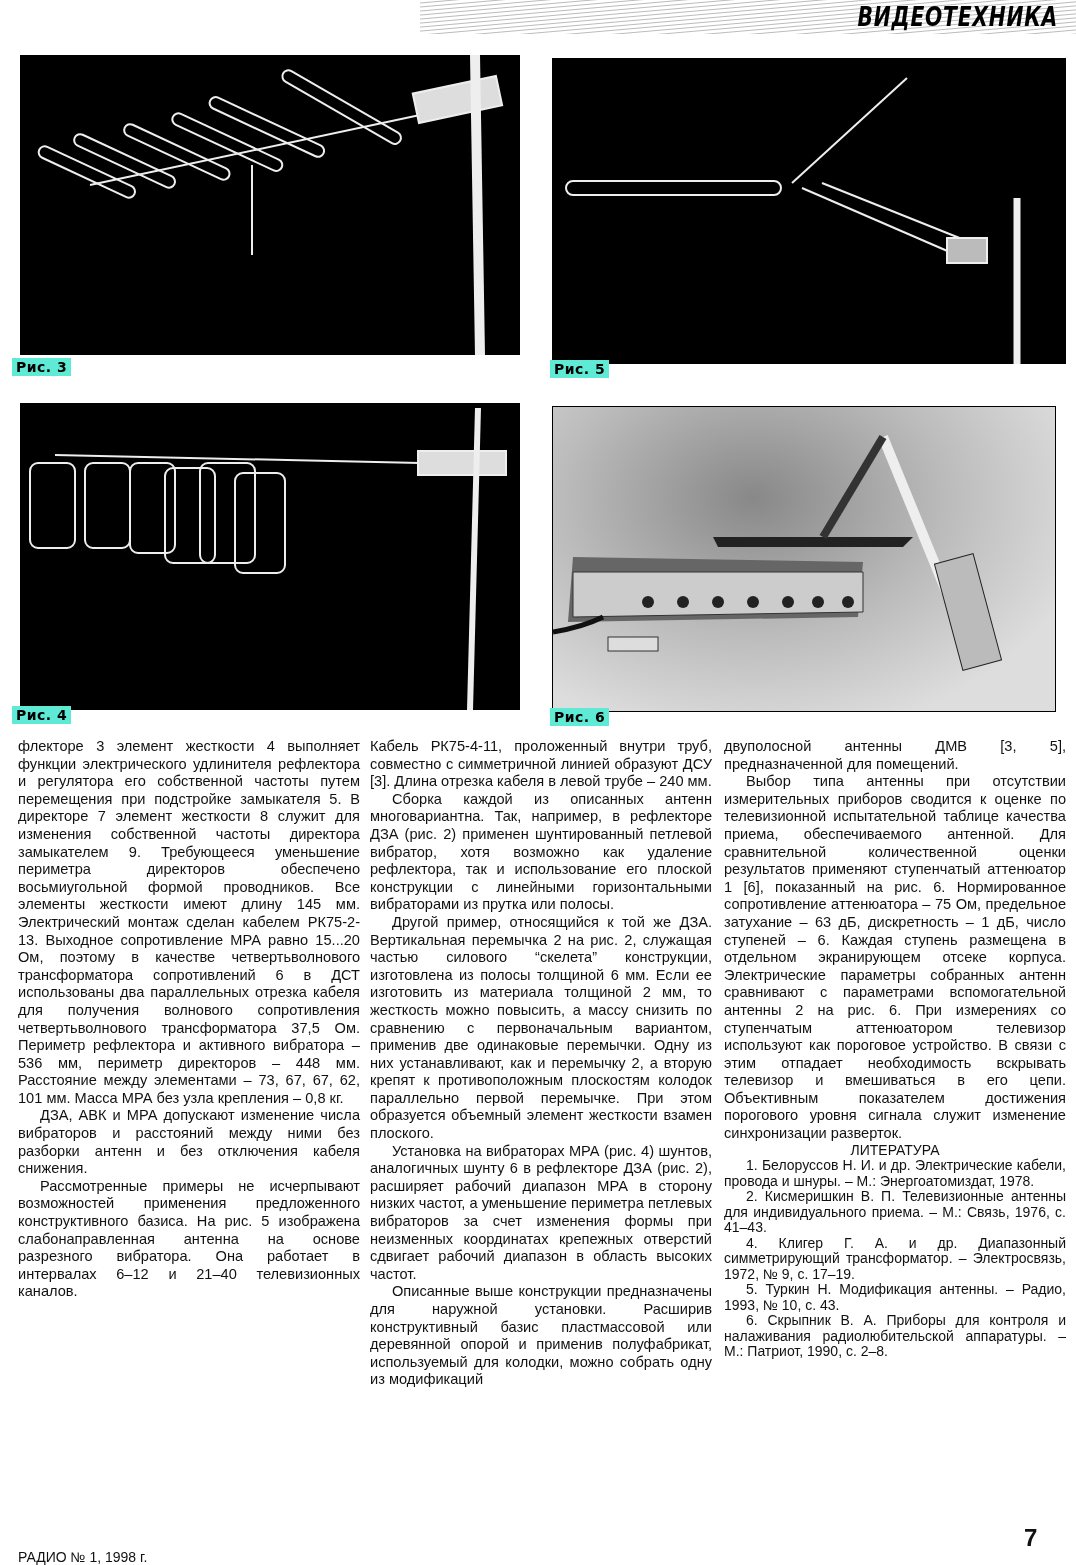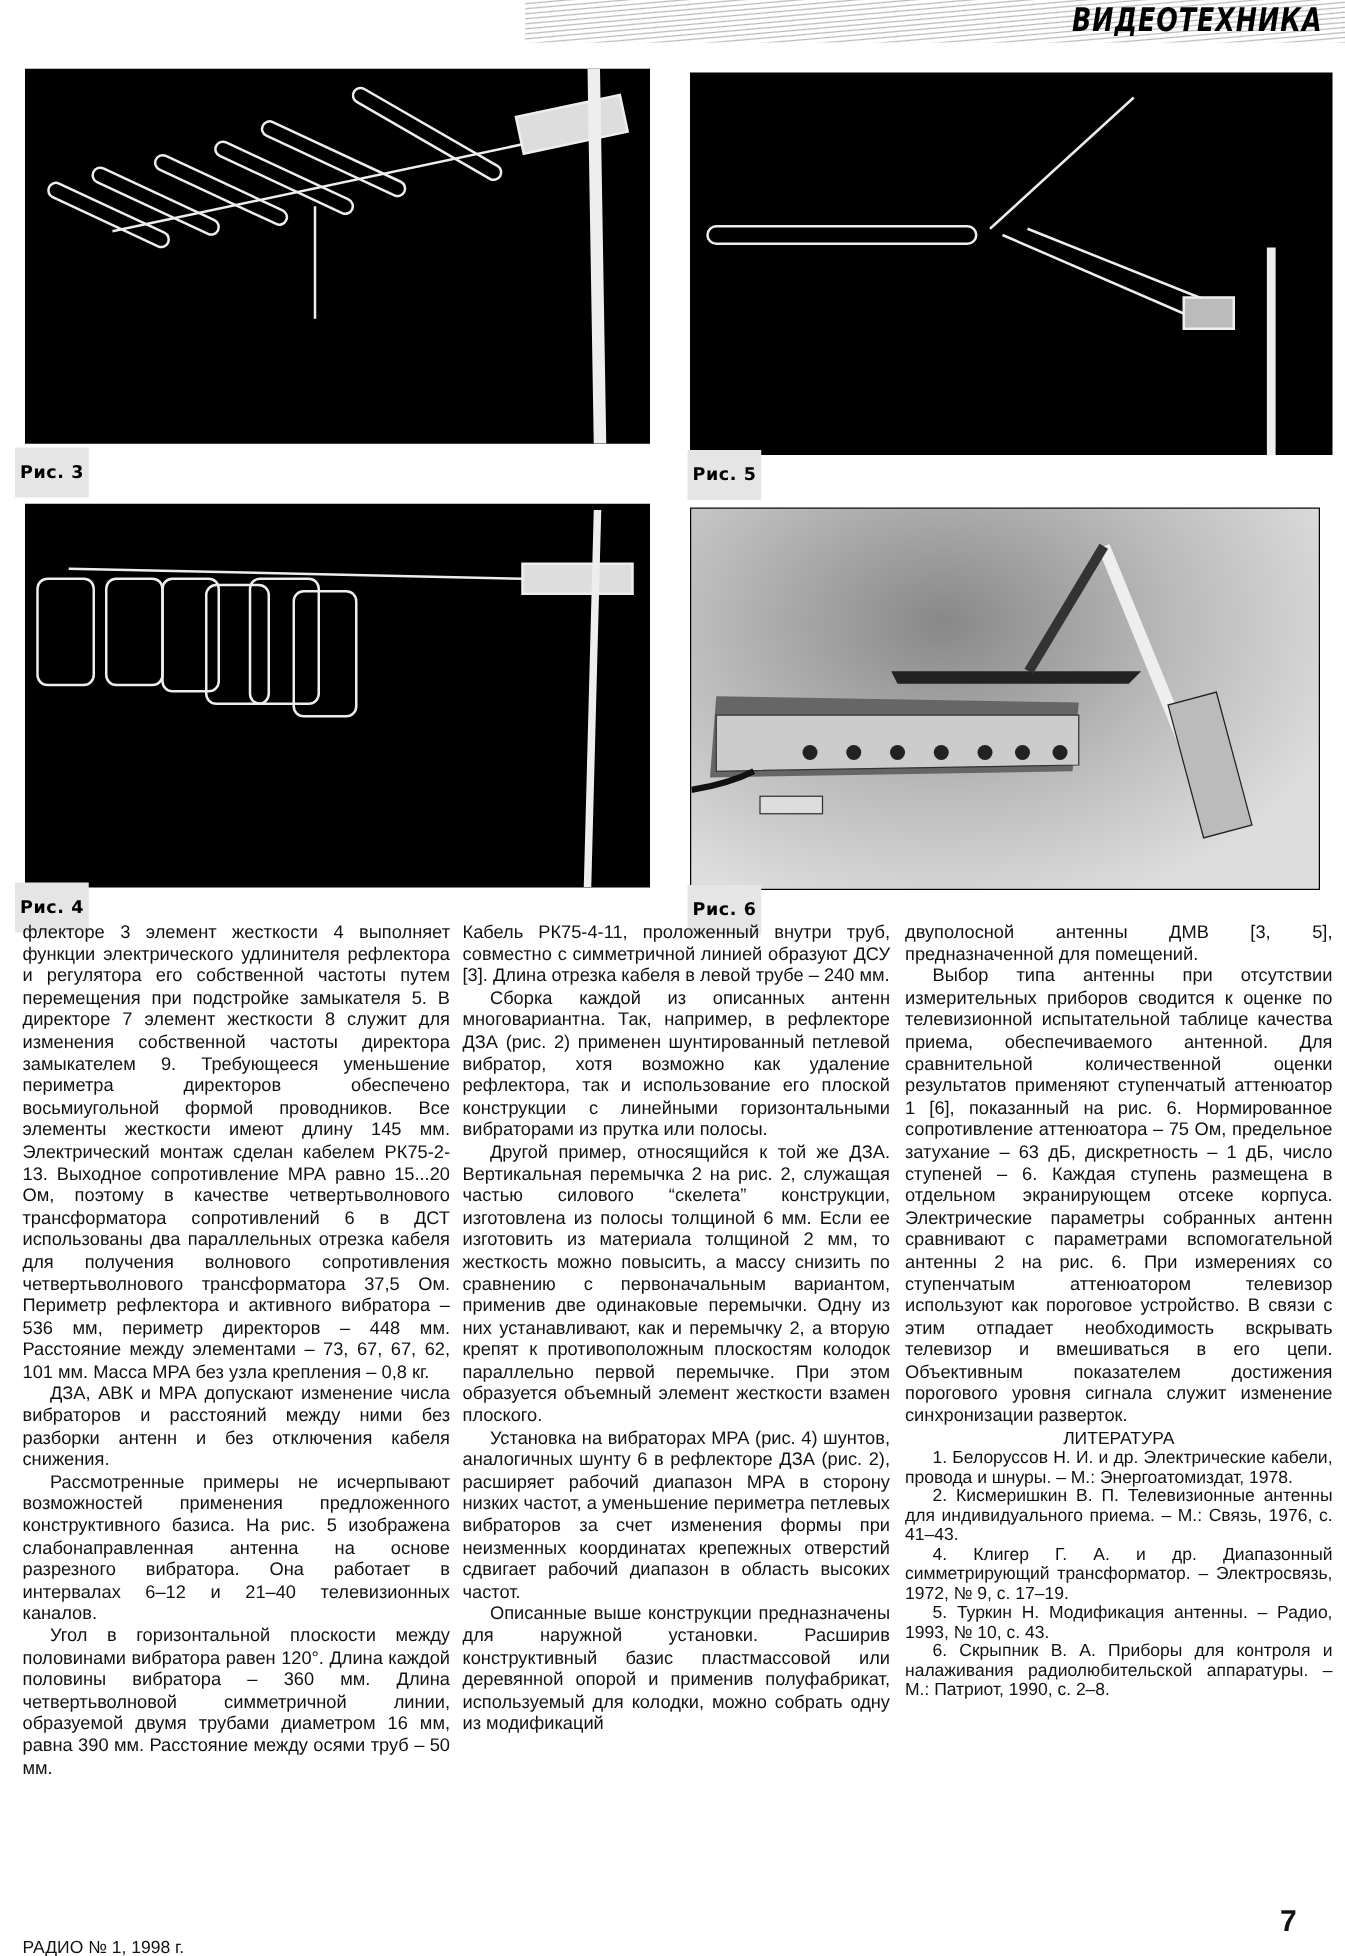--- a/index.html
+++ b/index.html
@@ -6,22 +6,22 @@
   body { width:1076px; height:1565px; position:relative; overflow:hidden;
          font-family:"Liberation Sans", sans-serif; color:#111; }
   .header-band { position:absolute; left:420px; top:0; width:656px; height:34px;
     background: repeating-linear-gradient(175deg, #fff 0px, #fff 2px, #bbb 3px, #fff 4px); }
   .header-title { position:absolute; right:18px; top:2px; font-family:"DejaVu Sans", sans-serif;
     font-weight:bold; font-style:italic; font-size:26px; letter-spacing:1px; color:#000;
     transform:scaleX(0.78); transform-origin:right center; }
   .fig { position:absolute; background:#000; overflow:hidden; }
   .fig.light { background: radial-gradient(ellipse at 40% 30%, #888 0%, #bbb 45%, #ddd 80%); border:1px solid #000; }
   .fig svg { position:absolute; left:0; top:0; }
-  .fig-label { position:absolute; background:#e5e5e5; color:#000; font-weight:bold;
-    font-size:14px; padding:12px 4px; font-family:"DejaVu Sans", sans-serif; letter-spacing:0.5px; }
+  .fig-label { position:absolute; background:#5eead4; color:#000; font-weight:bold;
+    font-size:14px; padding:1px 4px; font-family:"DejaVu Sans", sans-serif; letter-spacing:0.5px; }
   .col { position:absolute; top:738px; width:342px; font-size:14.6px; line-height:17.6px;
     text-align:justify; hyphens:manual; }
   .col p { margin:0; text-indent:22px; }
   .col p.noindent { text-indent:0; }
   .lit-title { text-align:center; font-size:13px; margin:10px 0 4px 0; text-indent:0 !important; }
   .lit p { font-size:14px; line-height:15.5px; text-indent:22px; margin:0; }
   .lit b { font-weight:normal; }
   .footer-left { position:absolute; left:18px; top:1533px; font-size:14px;margin-top:16px; }
   .footer-page { position:absolute; left:1024px; top:1524px; font-size:24px; font-weight:bold; }
 </style>
@@ -105,21 +105,20 @@
       <rect x="395" y="150" width="40" height="110" fill="#bbb" stroke="#222" transform="rotate(-15 415 205)"></rect>
     </g>
   </svg>
 </div>
 <div class="fig-label" style="left:550px;top:708px;">Рис. 6</div>
 
 <div class="col" style="left:18px;">
   <p class="noindent">флекторе 3 элемент жесткости 4 выполняет функции электрического удлинителя рефлектора и регулятора его собственной частоты путем перемещения при подстройке замыкателя 5. В директоре 7 элемент жесткости 8 служит для изменения собственной частоты директора замыкателем 9. Требующееся уменьшение периметра директоров обеспечено восьмиугольной формой проводников. Все элементы жесткости имеют длину 145 мм. Электрический монтаж сделан кабелем РК75-2-13. Выходное сопротивление МРА равно 15...20 Ом, поэтому в качестве четвертьволнового трансформатора сопротивлений 6 в ДСТ использованы два параллельных отрезка кабеля для получения волнового сопротивления четвертьволнового трансформатора 37,5 Ом. Периметр рефлектора и активного вибратора – 536 мм, периметр директоров – 448 мм. Расстояние между элементами – 73, 67, 67, 62, 101 мм. Масса МРА без узла крепления – 0,8 кг.</p>
   <p>ДЗА, АВК и МРА допускают изменение числа вибраторов и расстояний между ними без разборки антенн и без отключения кабеля снижения.</p>
   <p>Рассмотренные примеры не исчерпывают возможностей применения предложенного конструктивного базиса. На рис. 5 изображена слабонаправленная антенна на основе разрезного вибратора. Она работает в интервалах 6–12 и 21–40 телевизионных каналов.</p>
-  <p>Угол в горизонтальной плоскости между половинами вибратора равен 120°. Длина каждой половины вибратора – 360 мм. Длина четвертьволновой симметричной линии, образуемой двумя трубами диаметром 16 мм, равна 390 мм. Расстояние между осями труб – 50 мм.</p>
 </div>
 
 <div class="col" style="left:370px;">
   <p class="noindent">Кабель РК75-4-11, проложенный внутри труб, совместно с симметричной линией образуют ДСУ [3]. Длина отрезка кабеля в левой трубе – 240 мм.</p>
   <p>Сборка каждой из описанных антенн многовариантна. Так, например, в рефлекторе ДЗА (рис. 2) применен шунтированный петлевой вибратор, хотя возможно как удаление рефлектора, так и использование его плоской конструкции с линейными горизонтальными вибраторами из прутка или полосы.</p>
   <p>Другой пример, относящийся к той же ДЗА. Вертикальная перемычка 2 на рис. 2, служащая частью силового “скелета” конструкции, изготовлена из полосы толщиной 6 мм. Если ее изготовить из материала толщиной 2 мм, то жесткость можно повысить, а массу снизить по сравнению с первоначальным вариантом, применив две одинаковые перемычки. Одну из них устанавливают, как и перемычку 2, а вторую крепят к противоположным плоскостям колодок параллельно первой перемычке. При этом образуется объемный элемент жесткости взамен плоского.</p>
   <p>Установка на вибраторах МРА (рис. 4) шунтов, аналогичных шунту 6 в рефлекторе ДЗА (рис. 2), расширяет рабочий диапазон МРА в сторону низких частот, а уменьшение периметра петлевых вибраторов за счет изменения формы при неизменных координатах крепежных отверстий сдвигает рабочий диапазон в область высоких частот.</p>
   <p>Описанные выше конструкции предназначены для наружной установки. Расширив конструктивный базис пластмассовой или деревянной опорой и применив полуфабрикат, используемый для колодки, можно собрать одну из модификаций</p>
 </div>
 

